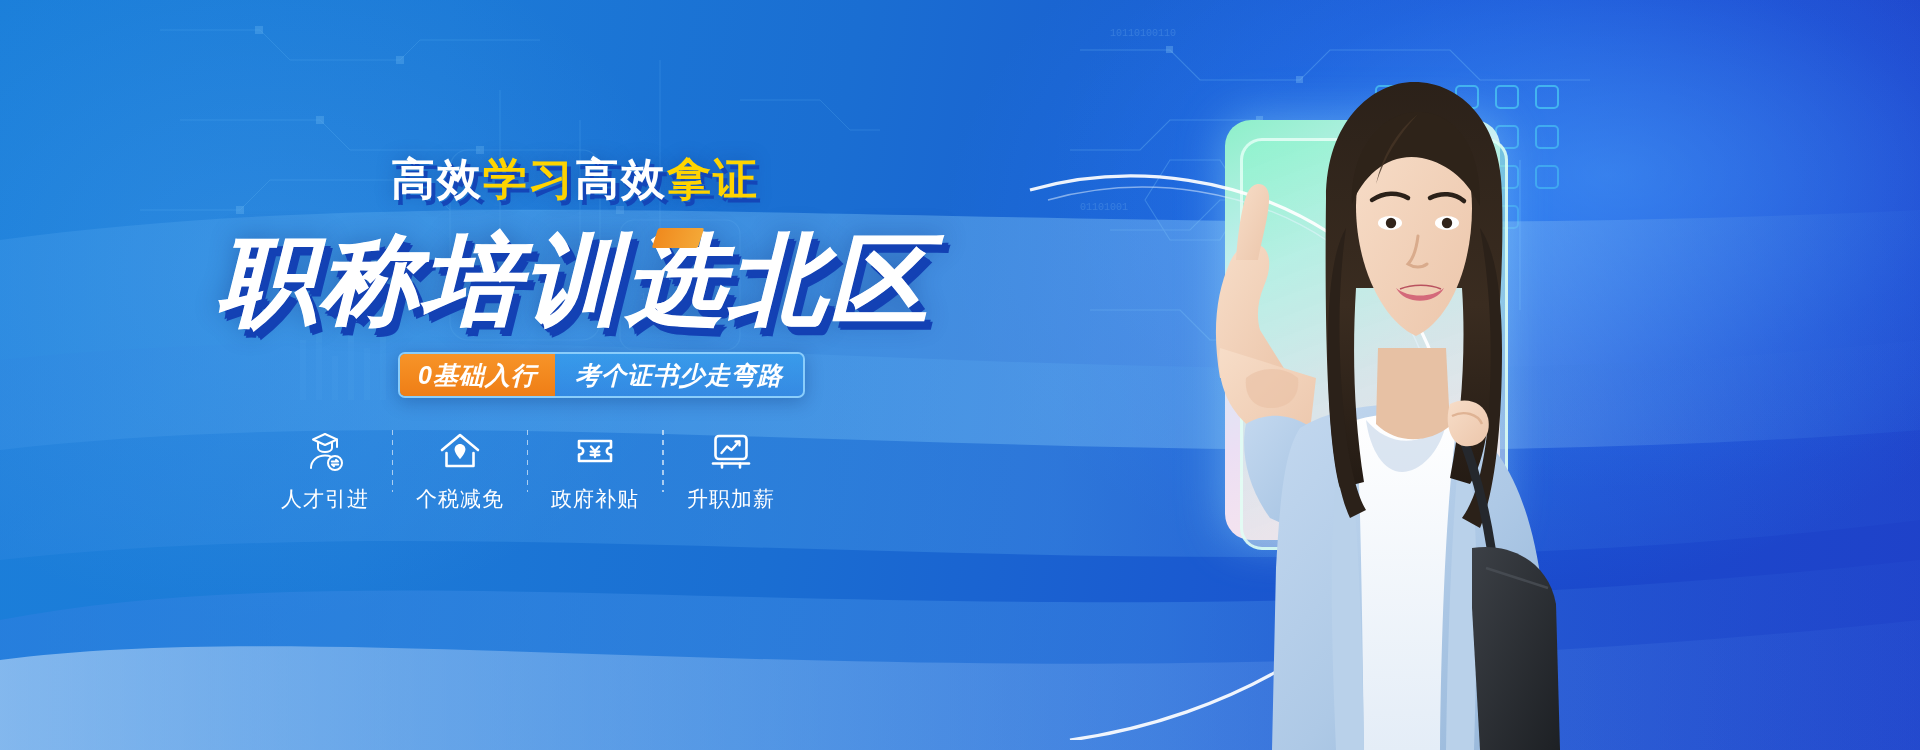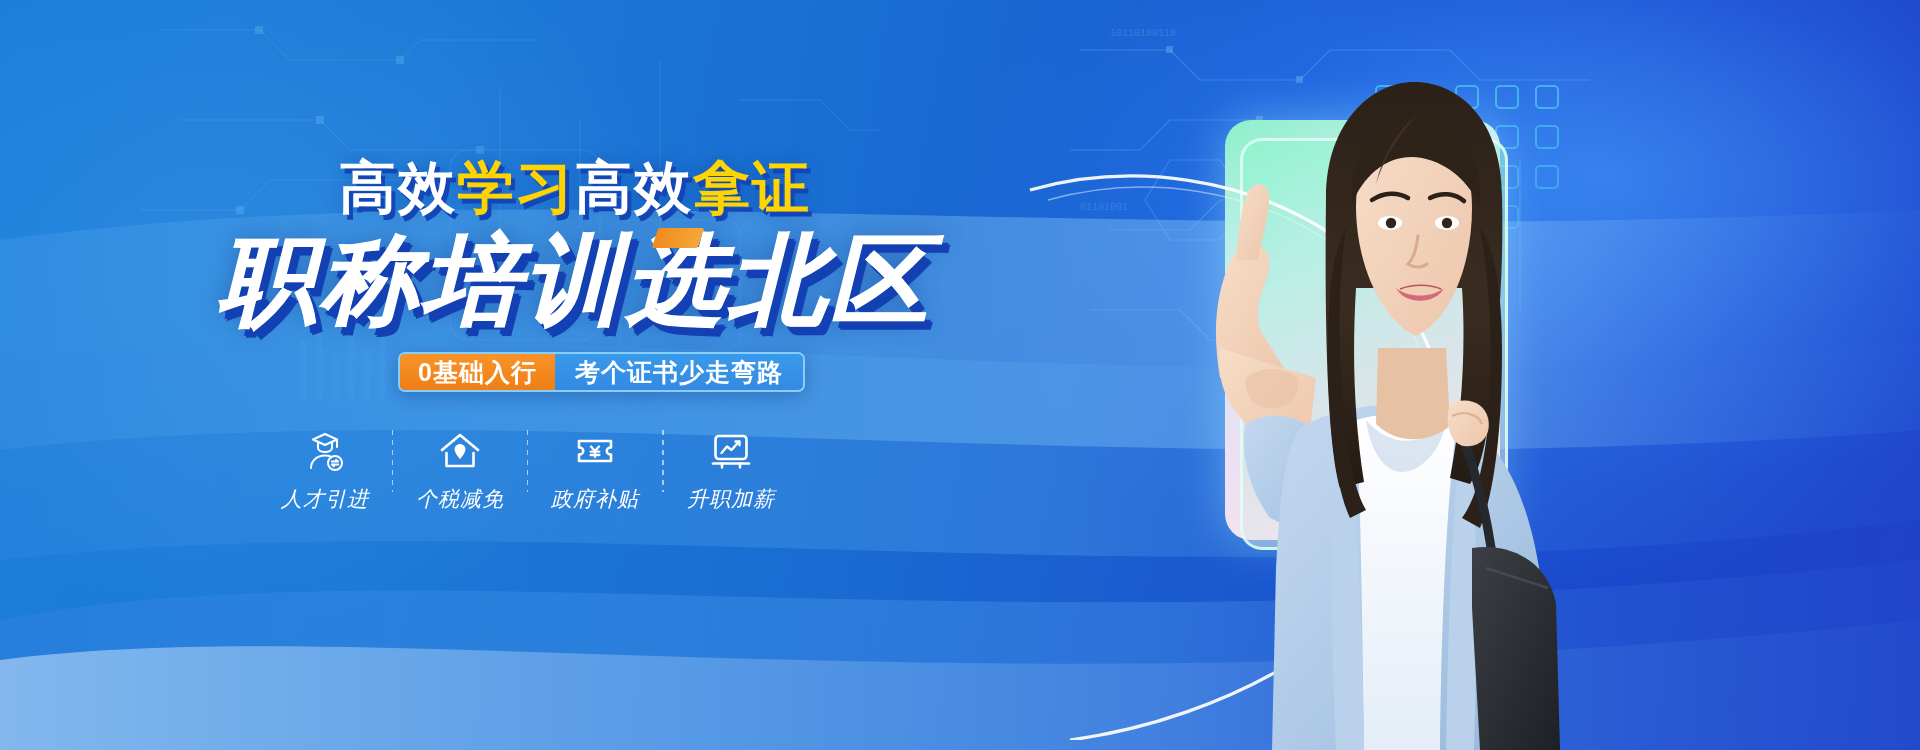--- a/index.html
+++ b/index.html
@@ -77,21 +77,21 @@
   }
 
   
   .content {
     position:absolute; left:0; top:0; width:1150px; height:750px;
   }
 
   .headline {
     position:absolute; left:0; top:150px; width:1150px;
     text-align:center;
-    font-size:57px; font-weight:bold; letter-spacing:2px;
+    font-size:44px; font-weight:bold; letter-spacing:2px;
     color:#ffffff;
     text-shadow:4px 5px 0 #1446b8, 0 0 18px rgba(10,40,120,0.35);
     white-space:nowrap;
   }
   .headline .hl { color:#ffd400; }
 
   .maintitle-wrap {
     position:absolute; left:0; top:216px; width:1150px;
     text-align:center; white-space:nowrap;
   }
@@ -113,25 +113,26 @@
     width:46px; height:20px;
     background:linear-gradient(90deg,#f08a1e,#f4a837);
     transform:skewX(-18deg);
     border-radius:2px;
   }
 
   
   .badge {
     position:absolute; left:398px; top:352px;
     display:flex; align-items:stretch;
-    height:40px;
+    height:46px;
     border:2px solid rgba(150,215,255,0.85);
     border-radius:7px;
     overflow:hidden;
     box-shadow:0 4px 18px rgba(5,30,95,0.28);
+    font-style:italic;
   }
   .badge-left {
     background:linear-gradient(180deg,#f79428,#ef7e16);
     color:#ffffff;
     font-size:25px; font-weight:bold;
     display:flex; align-items:center;
     padding:0 18px;
     letter-spacing:1px;
   }
   .badge-right {
@@ -139,21 +140,21 @@
     color:#ffffff;
     font-size:25px; font-weight:bold;
     display:flex; align-items:center;
     padding:8px 20px;
     letter-spacing:1px;
   }
 
   
   .features {
     position:absolute; left:258px; top:428px;
-    display:flex; align-items:flex-start;font-style:italic;
+    display:flex; align-items:flex-start;
   }
   .feature {
     width:134px;
     display:flex; flex-direction:column; align-items:center;
   }
   .feature-icon { height:46px; display:flex; align-items:center; justify-content:center; }
   .feature-label {
     margin-top:11px;
     font-size:21px; color:#ffffff; letter-spacing:1px;
     white-space:nowrap;

